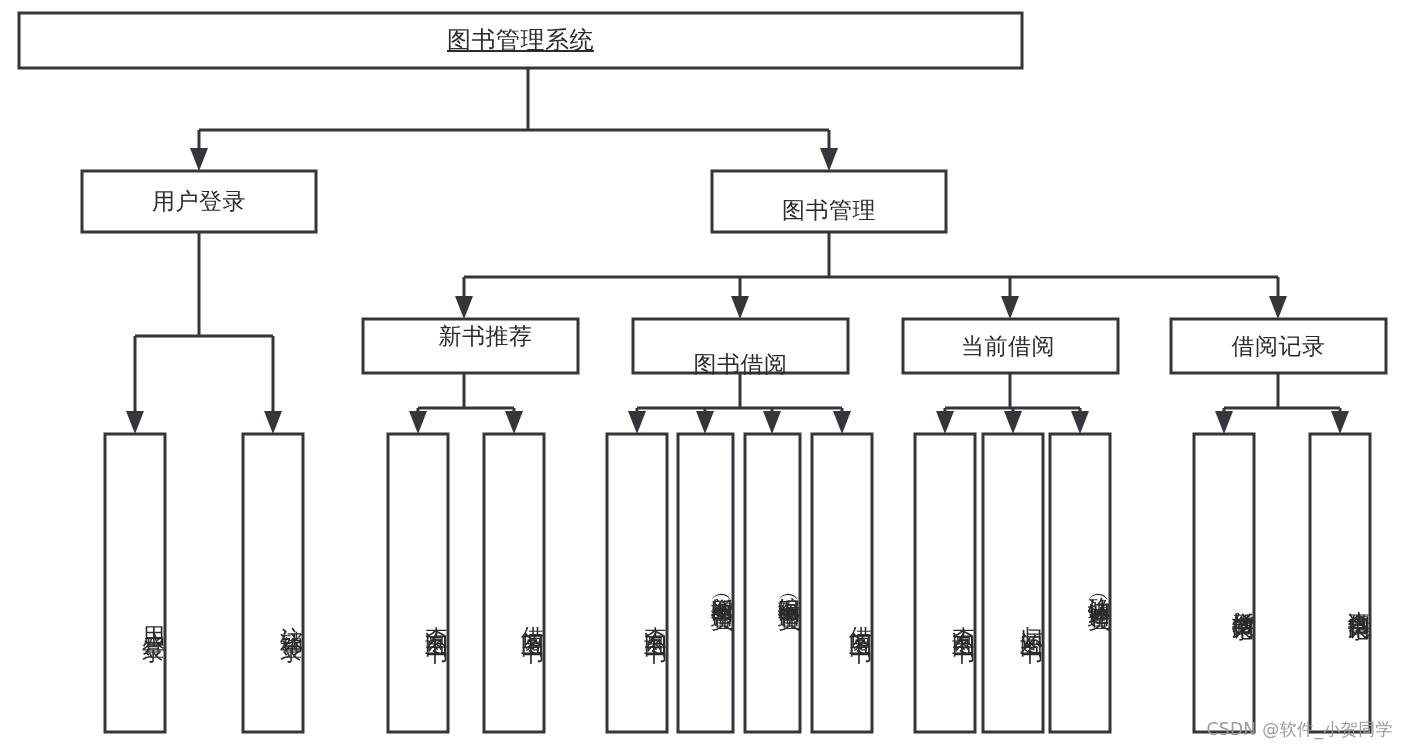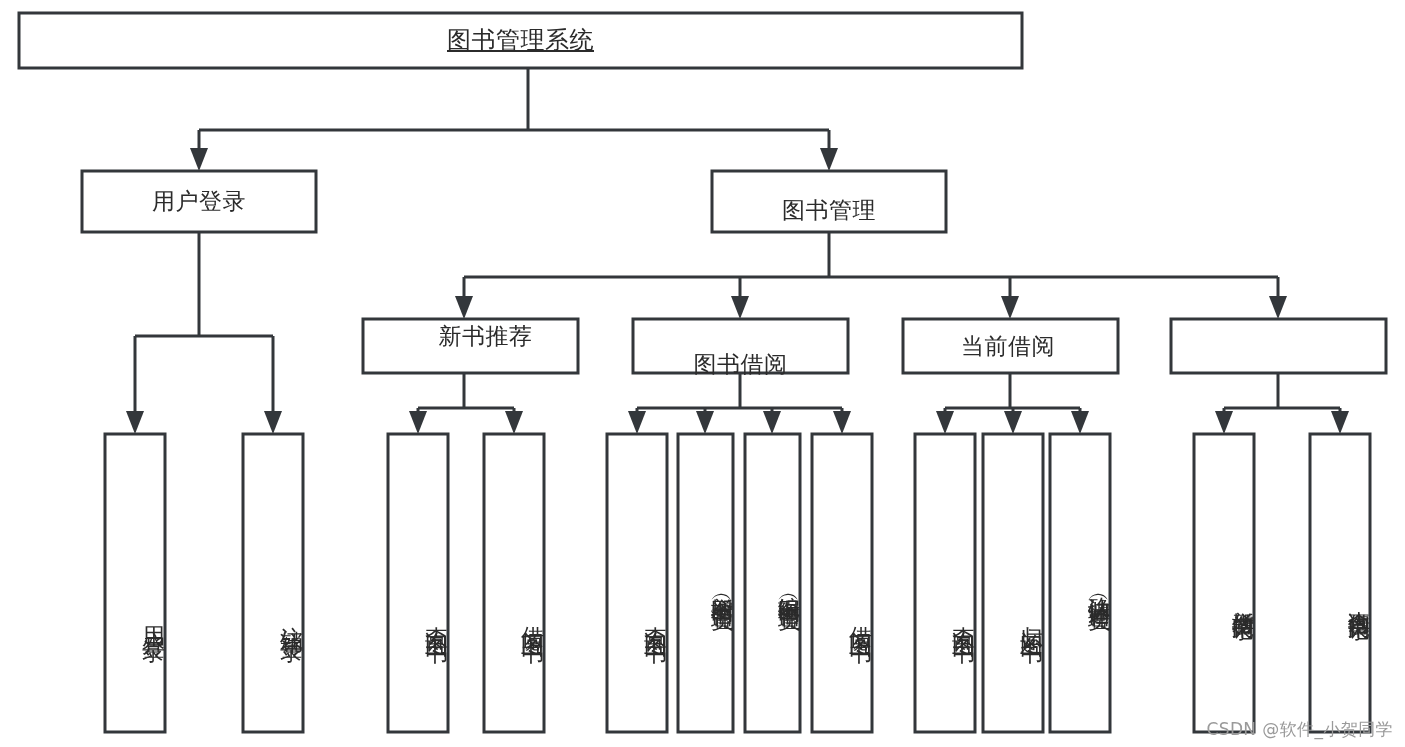--- a/index.html
+++ b/index.html
@@ -184,20 +184,21 @@
   </svg>
 
   <div class="node-label horizontal root" style="left:19px; top:13px; width:1003px; height:55px;">图书管理系统</div>
 
   <div class="node-label horizontal" style="left:82px; top:171px; width:234px; height:61px;">用户登录</div>
   <div class="node-label horizontal" style="left:712px; top:171px; width:234px; height:78px;">图书管理</div>
 
   <div class="node-label horizontal" style="left:363px; top:309px; width:215px; height:54px;margin-left:15px;">新书推荐</div>
   <div class="node-label horizontal" style="left:633px; top:337px; width:215px; height:54px;">图书借阅</div>
   <div class="node-label horizontal" style="left:903px; top:319px; width:210px; height:54px;">当前借阅</div>
+  <div class="node-label horizontal" style="left:1171px; top:319px; width:215px; height:54px;">借阅记录</div>
 
   <div class="node-label vertical" style="left:105px; top:500px; width:60px; height:232px;">用户登录</div>
   <div class="node-label vertical" style="left:243px; top:500px; width:60px; height:232px;">注销登录</div>
 
   <div class="node-label vertical" style="left:388px; top:500px; width:60px; height:232px;">查询图书</div>
   <div class="node-label vertical" style="left:484px; top:500px; width:60px; height:232px;">借阅图书</div>
 
   <div class="node-label vertical" style="left:607px; top:500px; width:60px; height:232px;">查询图书</div>
   <div class="node-label vertical tight" style="left:678px; top:440px; width:55px; height:292px;">新增图书（管理员）</div>
   <div class="node-label vertical tight" style="left:745px; top:440px; width:55px; height:292px;">编辑图书（管理员）</div>

